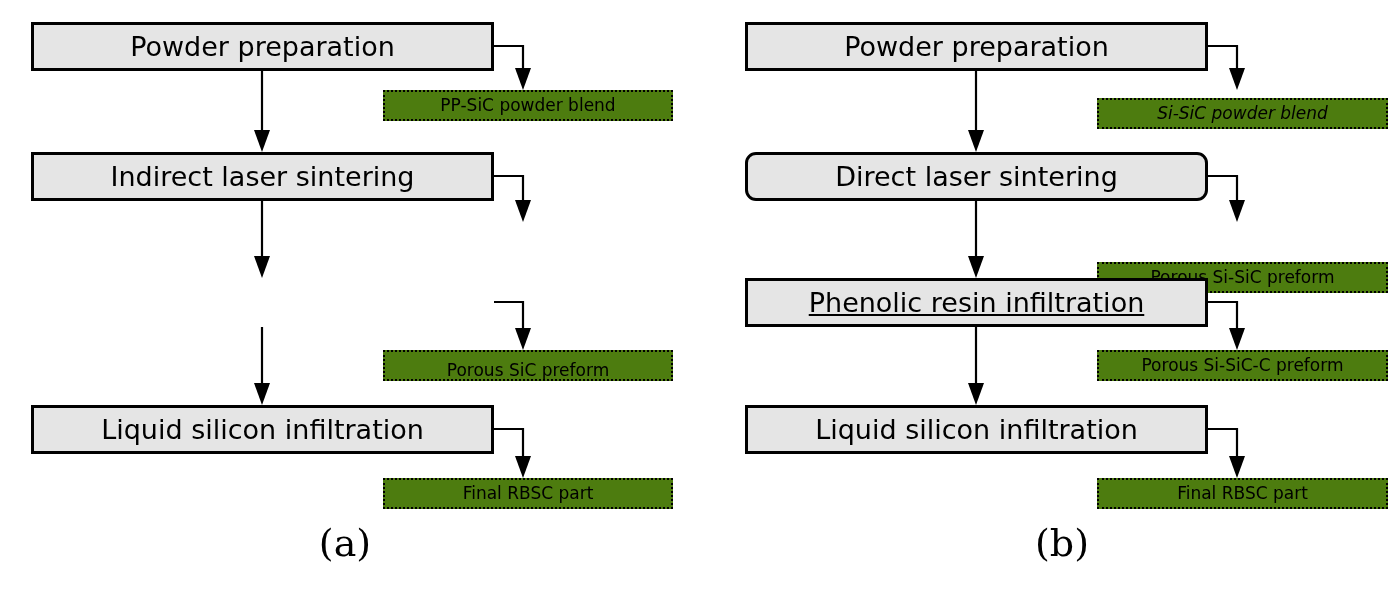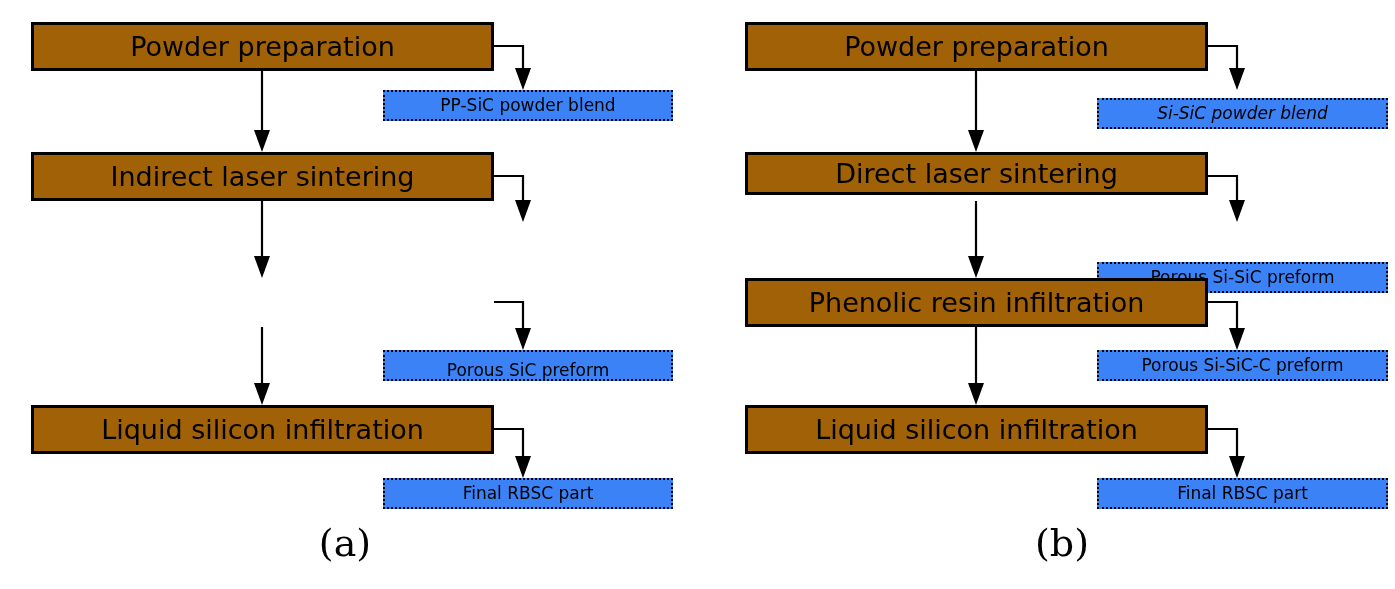--- a/index.html
+++ b/index.html
@@ -22,39 +22,39 @@
     height: 589px;
   }
   #panel-a { left: 0px;   width: 697px; }
   #panel-b { left: 714px; width: 681px; }
 
   
   .proc-box {
     position: absolute;
     box-sizing: border-box;
     border: 3px solid #000000;
-    background: #a16207;
+    background: #e5e5e5;
     display: flex;
     align-items: center;
     justify-content: center;
     text-align: center;
     color: #000000;
     font-size: 27px;
     line-height: 1;
     letter-spacing: 0px;
     white-space: nowrap;
   }
   .proc-box .proc-label { display: block; padding: 0 6px; }
 
   
   .out-box {
     position: absolute;
     box-sizing: border-box;
     border: 2px dotted #000000;
-    background: #3b82f6;
+    background: #4d7c0f;
     display: flex;
     align-items: center;
     justify-content: center;
     text-align: center;
     color: #000000;
     font-size: 17px;
     line-height: 1;
     white-space: nowrap;
   }
   .out-box .out-label { display: block; padding: 0 4px; }
@@ -158,28 +158,28 @@
       <polygon points="523,478 515,456 531,456"></polygon>
     </svg>
 
     <div class="proc-box" style="left:31px; top:22px; width:463px; height:49px;">
       <span class="proc-label">Powder preparation</span>
     </div>
     <div class="out-box" style="left:383px; top:98px; width:291px; height:31px;font-style:italic;">
       <span class="out-label">Si-SiC powder blend</span>
     </div>
 
-    <div class="proc-box" style="left:31px; top:152px; width:463px; height:43px;">
+    <div class="proc-box" style="left:31px; top:152px; width:463px; height:49px;border-radius:11px;">
       <span class="proc-label">Direct laser sintering</span>
     </div>
     <div class="out-box" style="left:383px; top:222px; width:291px; height:31px;margin-top:40px;">
       <span class="out-label">Porous Si-SiC preform</span>
     </div>
 
-    <div class="proc-box" style="left:31px; top:278px; width:463px; height:49px;">
+    <div class="proc-box" style="left:31px; top:278px; width:463px; height:49px;text-decoration:underline;">
       <span class="proc-label">Phenolic resin infiltration</span>
     </div>
     <div class="out-box" style="left:383px; top:350px; width:291px; height:31px;">
       <span class="out-label">Porous Si-SiC-C preform</span>
     </div>
 
     <div class="proc-box" style="left:31px; top:405px; width:463px; height:49px;">
       <span class="proc-label">Liquid silicon infiltration</span>
     </div>
     <div class="out-box" style="left:383px; top:478px; width:291px; height:31px;">

